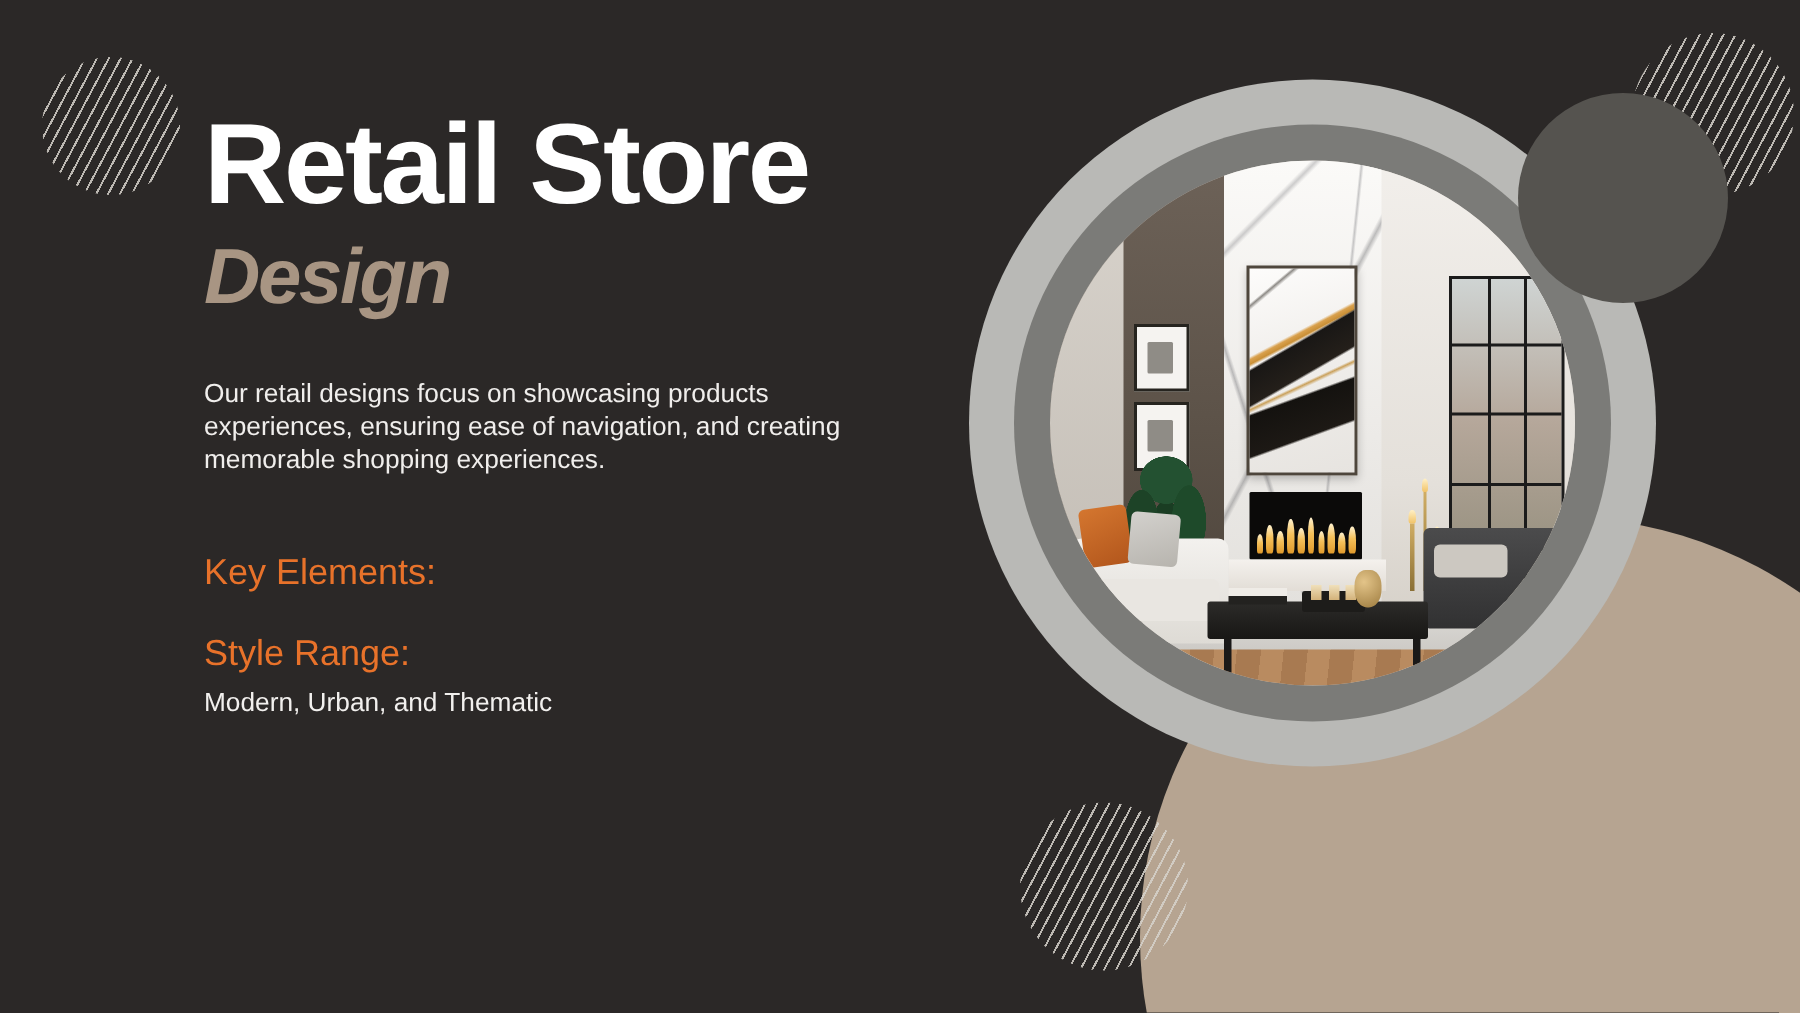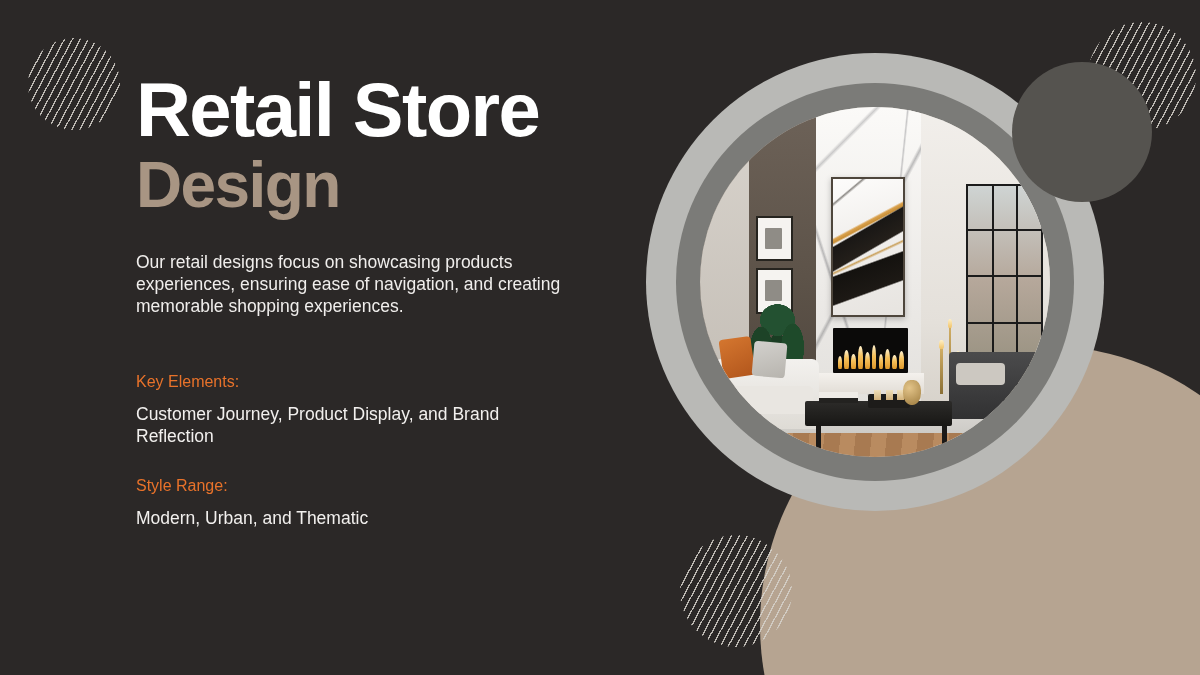--- a/index.html
+++ b/index.html
@@ -189,30 +189,30 @@
 
   
   .content { position:absolute; left:136px; top:0; width:540px; z-index:9; }
   .title { margin-top:74px; }
   .title-line1 {
     display:block; color:#ffffff; font-weight:bold;
     font-size:76px; line-height:72px; letter-spacing:-1.6px;
   }
   .title-line2 {
     display:block; color:#a89583; font-weight:bold;
-    font-size:64px; line-height:78px; letter-spacing:-1.6px;
+    font-size:52px; line-height:78px; letter-spacing:-1.6px;font-style:italic;
   }
   .subtitle {
     margin-top:27px; color:#f0eeec; font-size:17.5px;
     line-height:22px; max-width:452px;
   }
   .section { margin-top:0; }
   .sec-key { margin-top:50px; }
   .sec-style { margin-top:24px; }
-  .sec-head { color:#e8722a; font-size:16px; line-height:30px; }
+  .sec-head { color:#e8722a; font-size:24px; line-height:30px; }
   .sec-body { margin-top:6px; color:#f2f0ee; font-size:17.5px; line-height:22px; max-width:440px; }
 </style>
 </head>
 <body>
 
 <div class="slide">
 
   <div class="beige-blob"></div>
   <div class="hatch-circle hatch-tl"></div>
   <div class="hatch-circle hatch-tr"></div>
@@ -291,21 +291,20 @@
   <div class="content">
     <h1 class="title">
       <span class="title-line1">Retail Store</span>
       <span class="title-line2">Design</span>
     </h1>
 
     <p class="subtitle">Our retail designs focus on showcasing products experiences, ensuring ease of navigation, and creating memorable shopping experiences.</p>
 
     <div class="section sec-key">
       <div class="sec-head">Key Elements:</div>
-      <div class="sec-body">Customer Journey, Product Display, and Brand Reflection</div>
     </div>
 
     <div class="section sec-style">
       <div class="sec-head">Style Range:</div>
       <div class="sec-body">Modern, Urban, and Thematic</div>
     </div>
   </div>
 
 </div>
 

